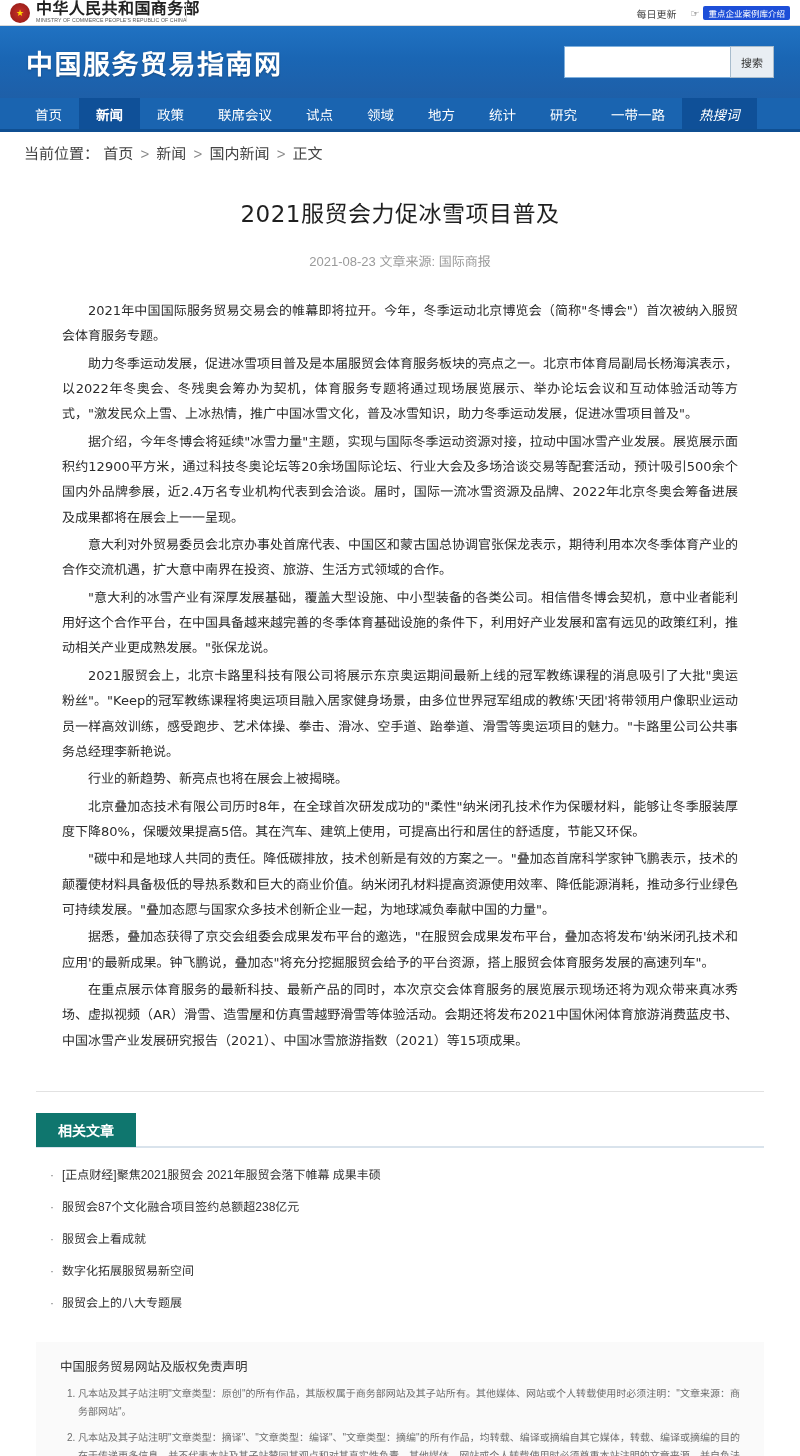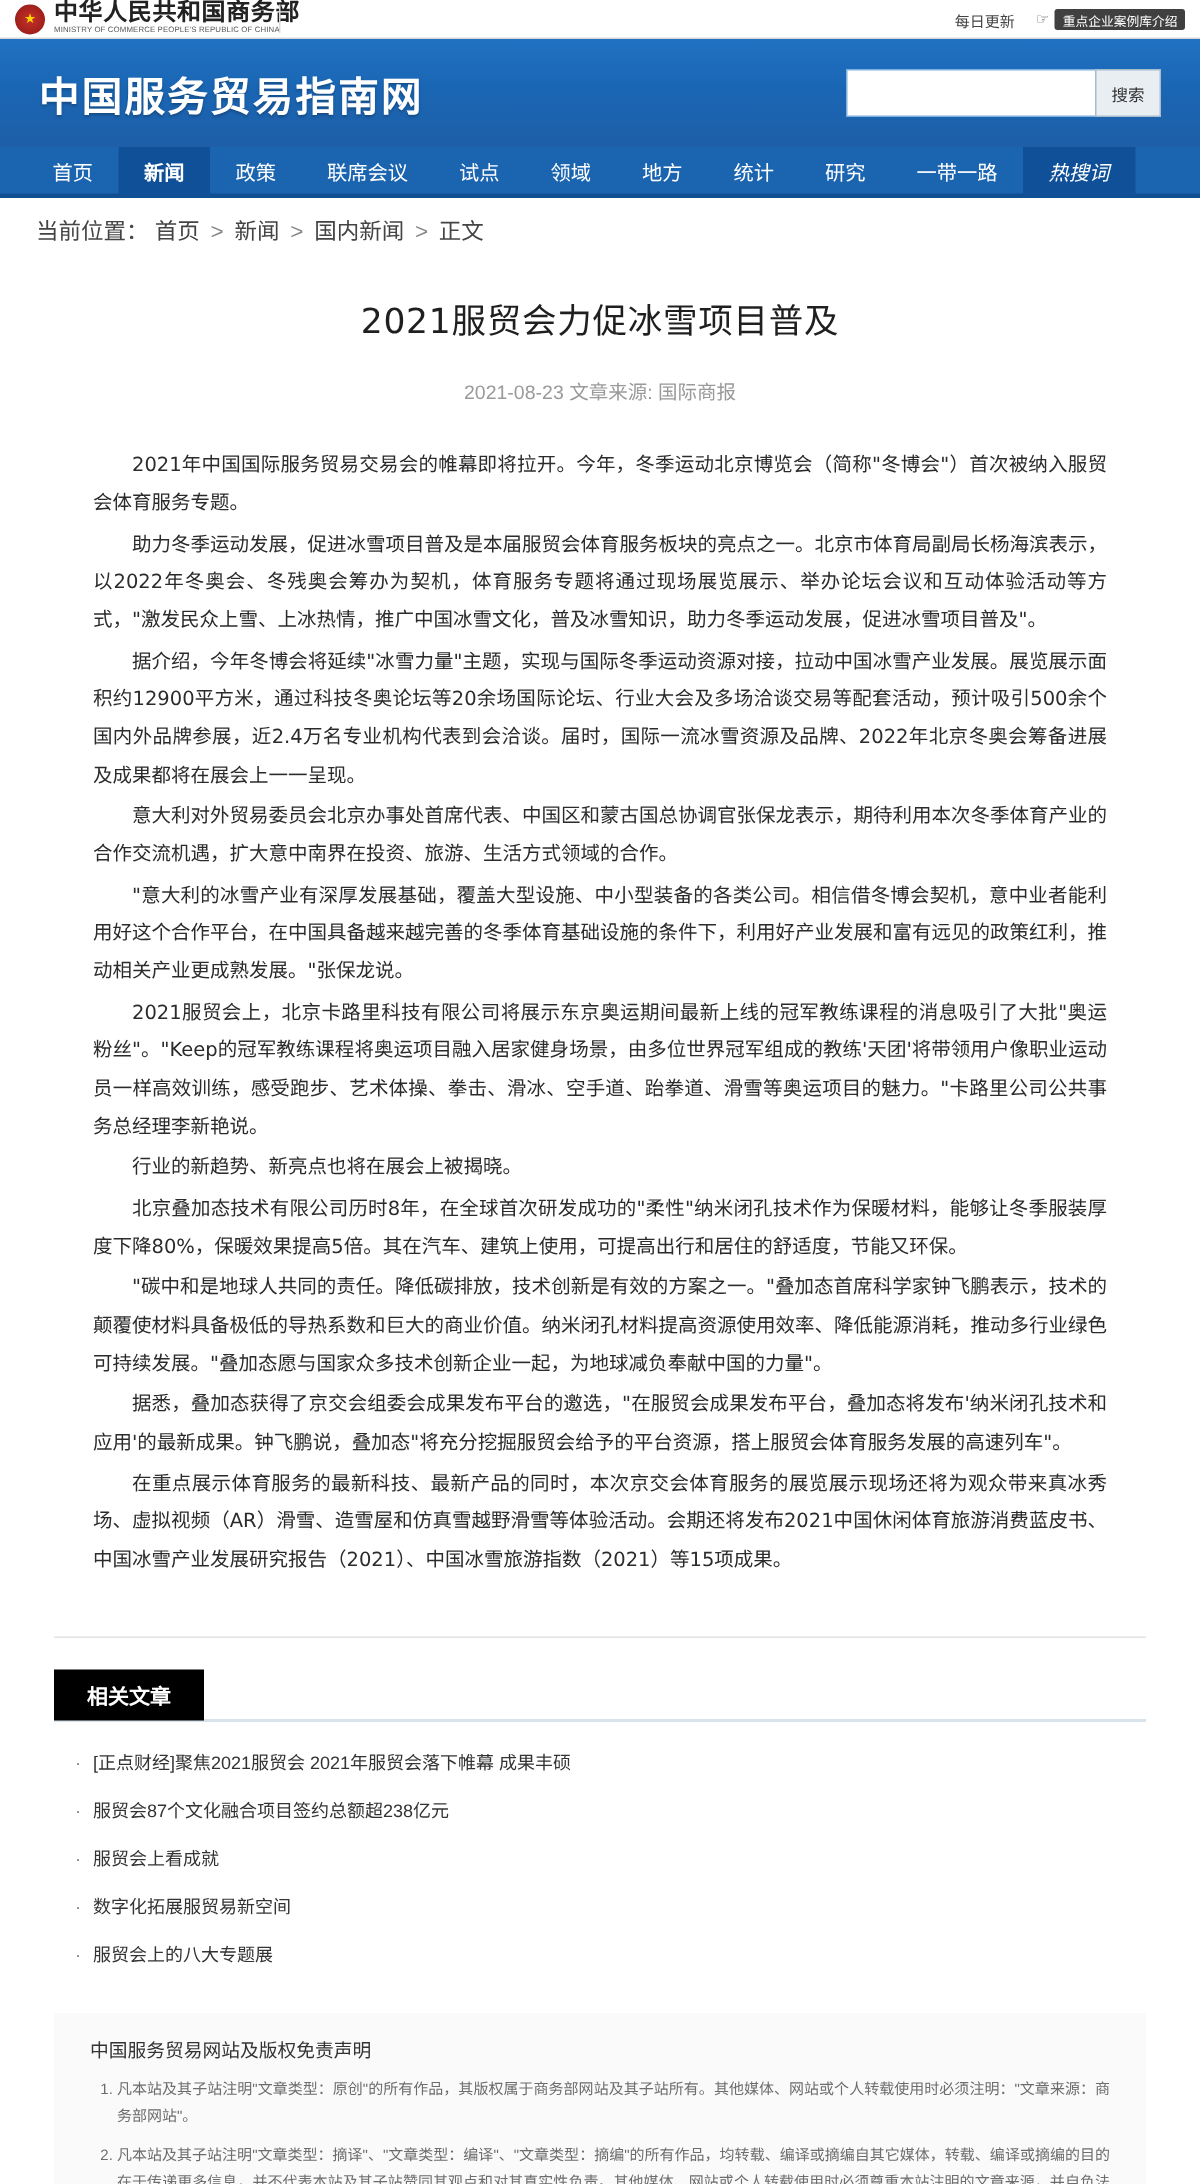--- a/index.html
+++ b/index.html
@@ -42,21 +42,21 @@
   .gov-bar-right {
     position: absolute; right: 10px; top: 0; height: 26px;
     display: flex; align-items: center; gap: 14px;
   }
   .gov-update { font-size: 10px; color: #444; }
   .gov-case {
     display: flex; align-items: center; gap: 4px;
     font-size: 9px; color: #b9342c;
   }
   .case-badge {
-    background: #404040; color: #fff; font-size: 8.5px;
+    background: #1d4ed8; color: #fff; font-size: 8.5px;
     padding: 1px 5px; border-radius: 2px; white-space: nowrap;
   }
   .hand-icon { font-size: 10px; color: #555; }
   .gov-bar-divider {
     position: absolute; left: 186px; top: 3px; bottom: 3px;
     width: 1px; background: #dcdcdc;
   }
 
   
   .banner {
@@ -159,21 +159,21 @@
     font-family: "DejaVu Sans", "Liberation Sans", sans-serif;
   }
 
   
   .related {
     margin: 38px 36px 0 36px;
     border-top: 1px solid #e2e2e2;
     padding-top: 20px;
   }
   .related-head {
-    background: #000000;
+    background: #0f766e;
     color: #ffffff;
     font-size: 14px;
     font-weight: bold;
     display: inline-block;
     padding: 7px 22px;
     position: relative;
     top: 1px;
   }
   .related-bar {
     border-bottom: 2px solid #d9e3ec;

